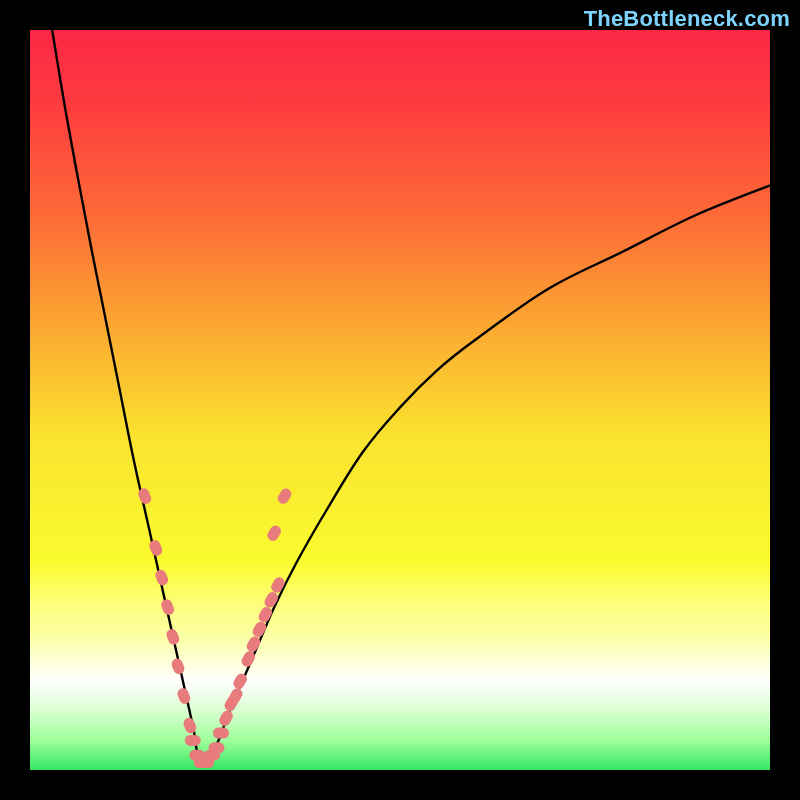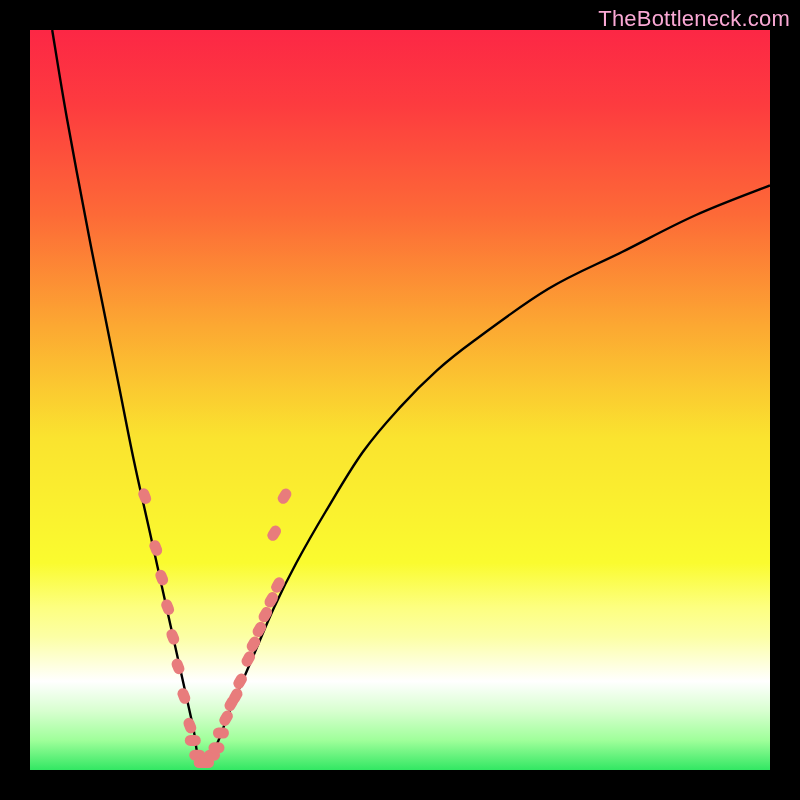--- a/index.html
+++ b/index.html
@@ -31,23 +31,23 @@
     position: absolute;
     left: 0;
     top: 0;
     width: 100%;
     height: 100%;
   }
   .watermark {
     position: absolute;
     top: 6px;
     right: 10px;
-    color: #f9a8d4;
+    color: #7dd3fc;
     font-size: 22px;
-    font-weight: 400;
+    font-weight: 700;
     letter-spacing: 0.2px;
     z-index: 20;
   }
   svg.curve {
     position: absolute;
     left: 0;
     top: 0;
     width: 100%;
     height: 100%;
     z-index: 10;

